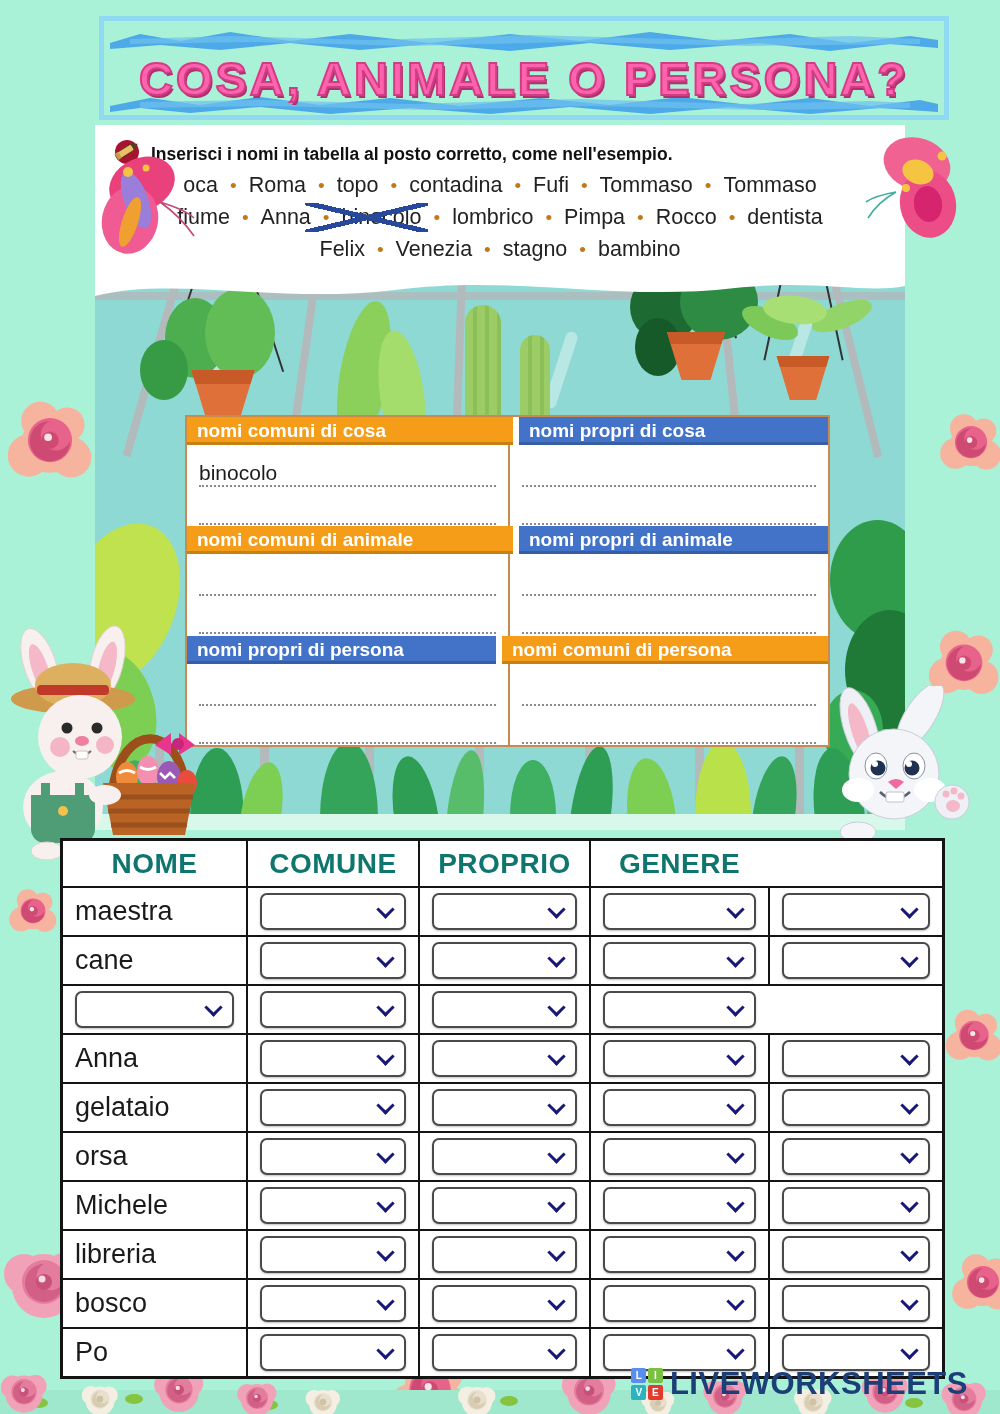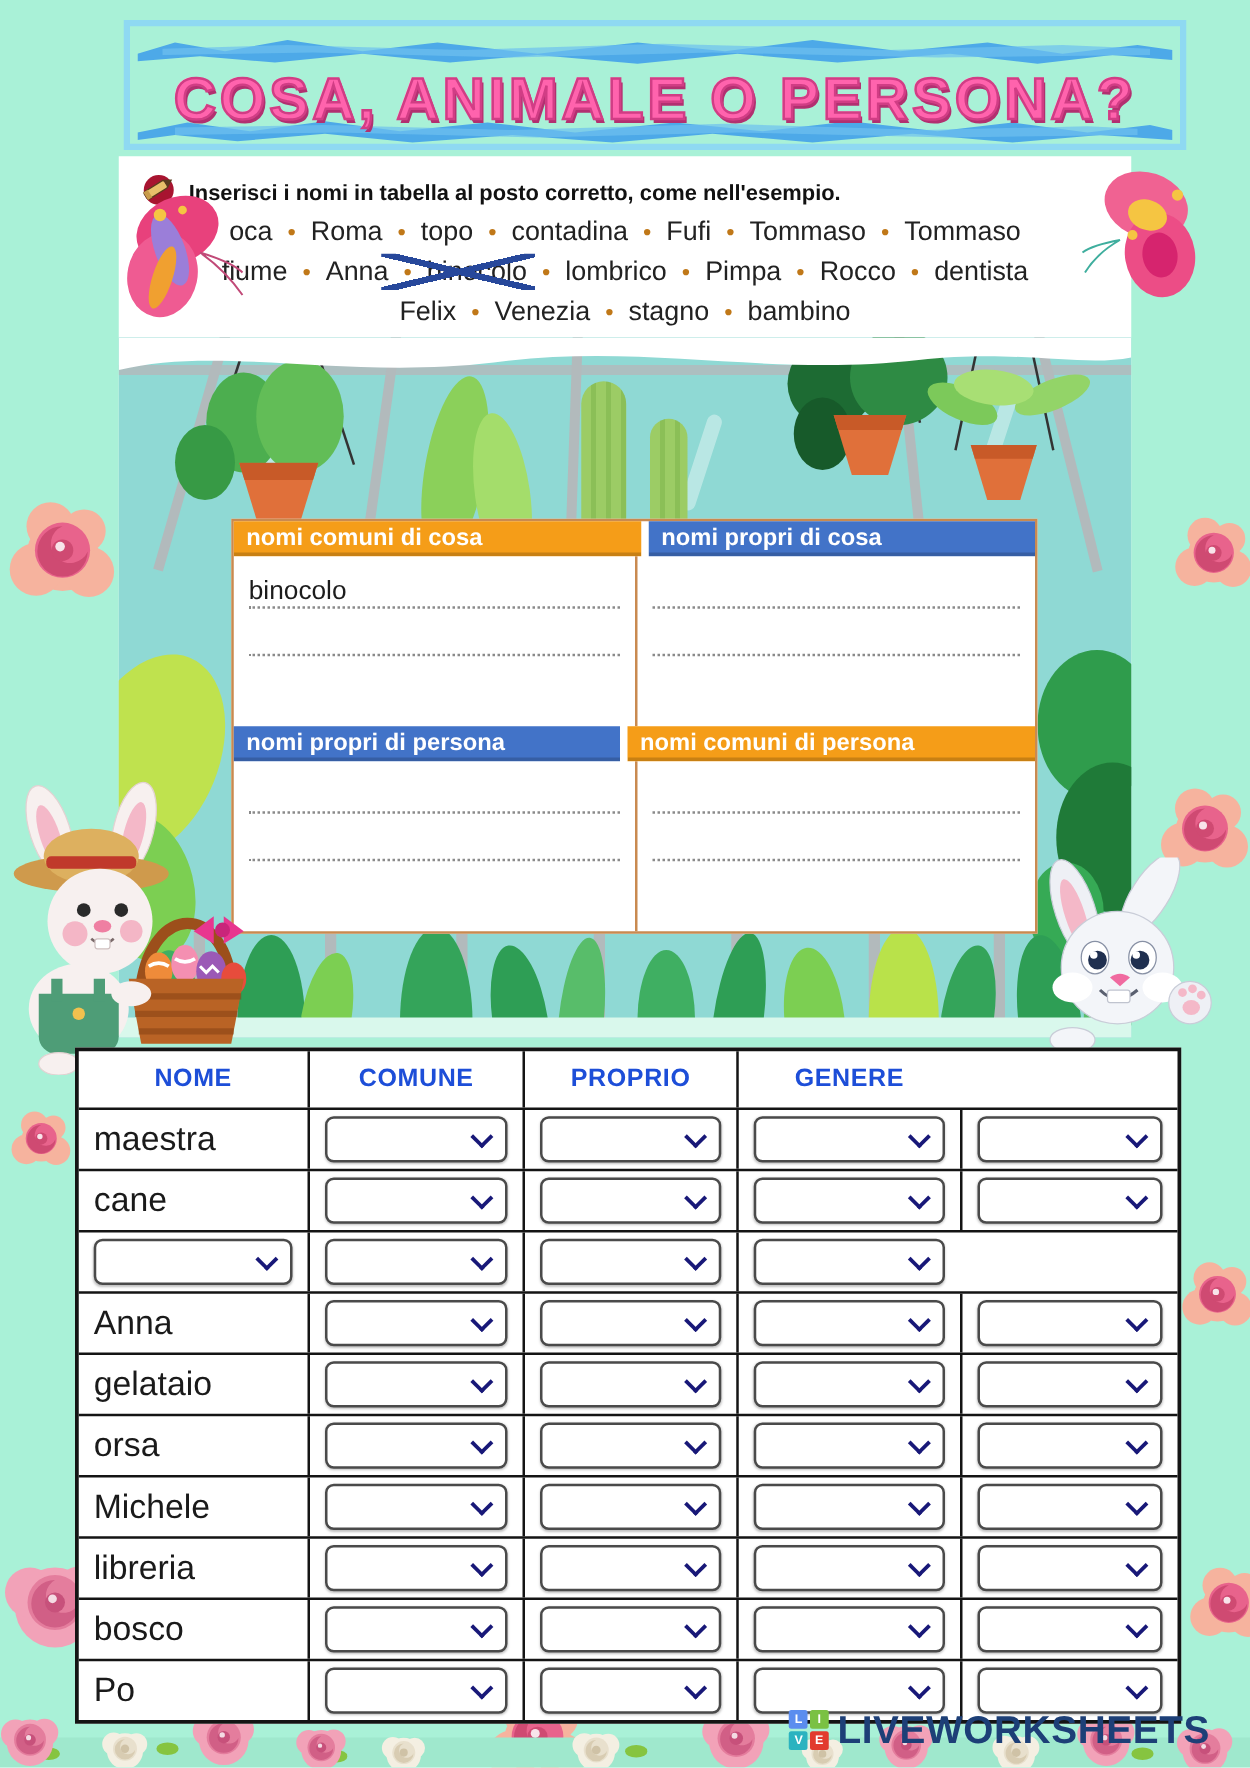--- a/index.html
+++ b/index.html
@@ -58,21 +58,21 @@
   .ansline{height:36px;border-bottom:2px dotted #8a8a8a;font-size:21px;color:#1c1c1c;
            display:flex;align-items:flex-end;}
 
   
   .grid-table{position:absolute;left:60px;top:838px;width:885px;background:#fff;
               border:3px solid #141414;box-sizing:border-box;z-index:6;}
   .grow{display:grid;grid-template-columns:183px 172px 171px 179px 174px;height:47px;border-top:2.5px solid #141414;}
   .grow.header{height:45px;border-top:none;}
   .gcell{border-left:2.5px solid #141414;display:flex;align-items:center;justify-content:center;position:relative;}
   .gcell:first-child{border-left:none;}
-  .hcell{font-size:20px;font-weight:bold;color:#1d4ed8;letter-spacing:.5px;}
+  .hcell{font-size:28px;font-weight:bold;color:#0f766e;letter-spacing:.5px;}
   .name-cell{justify-content:flex-start;padding-left:12px;font-size:27px;color:#1a1a1a;}
   .dd{width:calc(100% - 28px);height:33px;border:2.5px solid #4a4a4a;border-radius:7px;
       position:relative;background:#fff;box-shadow:0 1px 2px rgba(0,0,0,.25);cursor:pointer;}
   .chev{position:absolute;right:12px;top:8px;width:10px;height:10px;
         border-right:3.5px solid #181878;border-bottom:3.5px solid #181878;transform:rotate(45deg);}
 
   
   .footer{position:absolute;right:32px;top:1366px;display:flex;align-items:center;gap:7px;z-index:9;}
   .logo-grid{display:grid;grid-template-columns:15px 15px;grid-auto-rows:15px;gap:1.5px;}
   .logo-sq{display:flex;align-items:center;justify-content:center;color:#fff;font-size:10px;font-weight:bold;border-radius:2px;}
@@ -231,20 +231,36 @@
 
       <div class="cat-table">
         <div class="cat-sec">
           <div class="cat-headrow">
             <div class="cat-head orange">nomi comuni di cosa</div>
             <div class="cat-head blue">nomi propri di cosa</div>
           </div>
           <div class="cat-body">
             <div class="cat-cell">
               <div class="ansline">binocolo</div>
+              <div class="ansline"></div>
+            </div>
+            <div class="cat-cell right">
+              <div class="ansline"></div>
+              <div class="ansline"></div>
+            </div>
+          </div>
+        </div>
+        <div class="cat-sec">
+          <div class="cat-headrow">
+            <div class="cat-head orange">nomi comuni di animale</div>
+            <div class="cat-head blue">nomi propri di animale</div>
+          </div>
+          <div class="cat-body">
+            <div class="cat-cell">
+              <div class="ansline"></div>
               <div class="ansline"></div>
             </div>
             <div class="cat-cell right">
               <div class="ansline"></div>
               <div class="ansline"></div>
             </div>
           </div>
         </div>
         <div class="cat-sec">
           <div class="cat-headrow">

